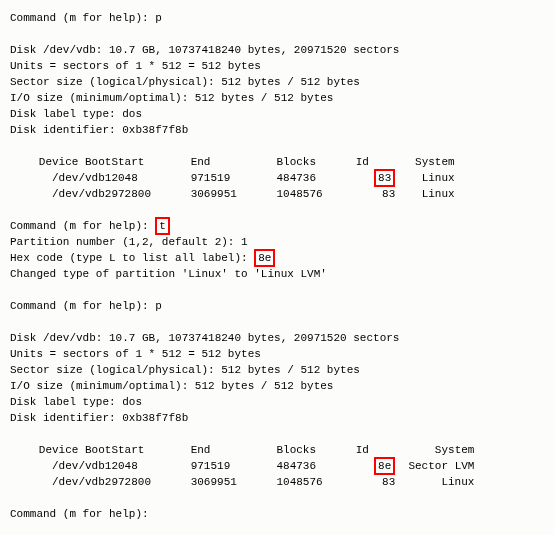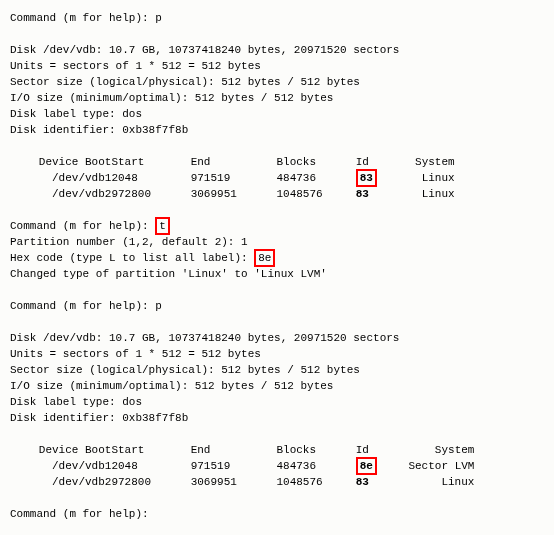--- a/index.html
+++ b/index.html
@@ -37,21 +37,21 @@
     padding: 0;
   }
   
   table.part col.c0 { width: 14ch; }
   table.part col.c1 { width: 12ch; }
   table.part col.c2 { width: 13ch; }
   table.part col.c3 { width: 12ch; }
   table.part col.c4 { width: 6ch; }
   table.part col.c5 { width: 9ch; }
   table.part td.left, table.part th.left { text-align: right; }
-  table.part td.idcell { text-align: left; font-weight: bold; }
+  table.part td.idcell { text-align: right; }
   
   table.part th:first-child { text-align: left; padding-left: 3ch; }
 </style>
 </head>
 <body>
 
 <div class="line"><span>Command (m for help): </span><span>p</span></div>
 <div class="line">&nbsp;</div>
 
 <div class="line">Disk /dev/vdb: 10.7 GB, 10737418240 bytes, 20971520 sectors</div>

